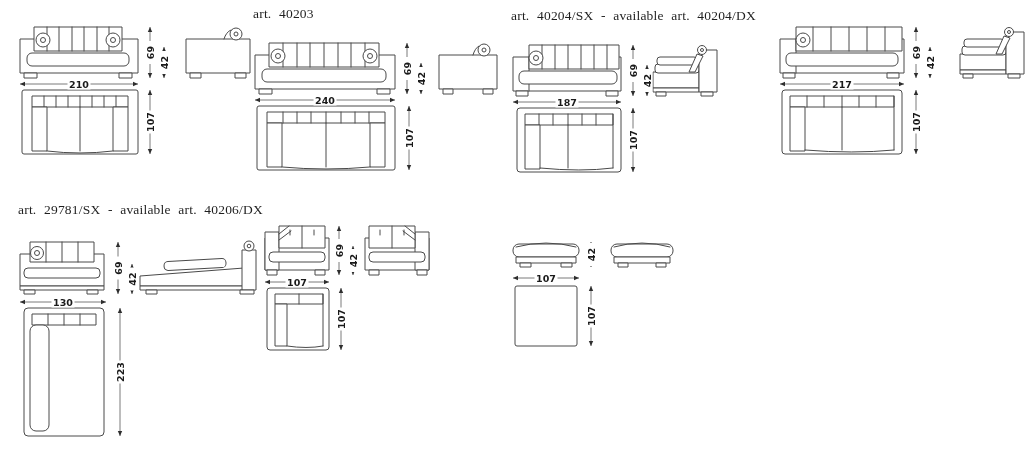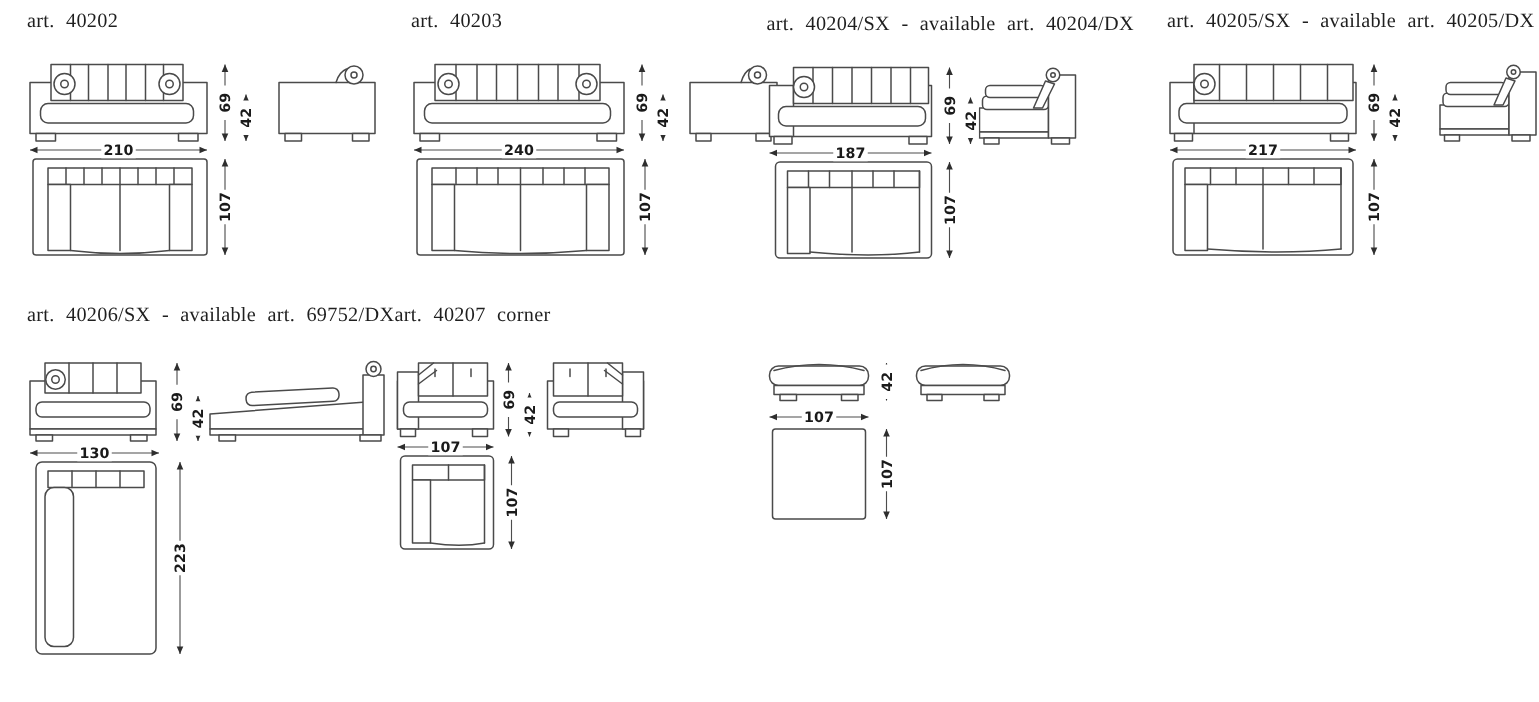--- a/index.html
+++ b/index.html
@@ -18,21 +18,20 @@
   svg .ln{fill:none;stroke:#4a4a4a;stroke-width:1;stroke-linecap:round;}
   svg .dl{stroke:#4d4d4d;stroke-width:0.75;}
   svg .ah{fill:#2e2e2e;stroke:none;}
   svg .tbg{fill:#ffffff;stroke:none;}
   svg .dt{font-family:"DejaVu Sans",sans-serif;font-size:9.5px;font-weight:bold;fill:#1a1a1a;}
 </style>
 </head>
 <body>
 
 <div class="panel" style="left:18px;top:6px;width:244px">
-  <div class="plabel">art. 40202</div>
   <svg width="244" height="152" viewBox="0 0 244 152">
     <g>
       <rect class="fw" x="2" y="15" width="118" height="34"></rect>
       <rect class="fw" x="6" y="49" width="13" height="5"></rect>
       <rect class="fw" x="101" y="49" width="13" height="5"></rect>
       <rect class="fw" x="16" y="3" width="88" height="24"></rect>
       <line class="ln" x1="29" y1="3" x2="29" y2="27"></line>
         <line class="ln" x1="41" y1="3" x2="41" y2="27"></line>
       <line class="ln" x1="54" y1="3" x2="54" y2="27"></line>
         <line class="ln" x1="66" y1="3" x2="66" y2="27"></line>
@@ -93,21 +92,21 @@
     <g class="dimv">
         <line x1="132" y1="66" x2="132" y2="130" class="dl"></line>
         <polygon points="132,66 129.8,71 134.2,71" class="ah"></polygon>
         <polygon points="132,130 129.8,125 134.2,125" class="ah"></polygon>
         <rect x="126.5" y="86.5" width="11" height="23" class="tbg"></rect>
         <text x="132" y="98" dy="3.5" text-anchor="middle" class="dt" transform="rotate(-90 132 98)">107</text>
       </g>
   </svg>
 </div>
 
-<div class="panel" style="left:274px;top:6px;width:244px">
+<div class="panel" style="left:253px;top:6px;width:244px">
   <div class="plabel">art. 40203</div>
   <svg width="244" height="152" viewBox="0 0 244 152">
     <g>
       <rect class="fw" x="2" y="15" width="140" height="34"></rect>
       <rect class="fw" x="6" y="49" width="13" height="5"></rect>
       <rect class="fw" x="124" y="49" width="13" height="5"></rect>
       <rect class="fw" x="16" y="3" width="110" height="24"></rect>
       <line class="ln" x1="30" y1="3" x2="30" y2="27"></line>
         <line class="ln" x1="44" y1="3" x2="44" y2="27"></line>
       <line class="ln" x1="57" y1="3" x2="57" y2="27"></line>
@@ -248,21 +247,20 @@
         <line x1="122" y1="66" x2="122" y2="130" class="dl"></line>
         <polygon points="122,66 119.8,71 124.2,71" class="ah"></polygon>
         <polygon points="122,130 119.8,125 124.2,125" class="ah"></polygon>
         <rect x="116.5" y="86.5" width="11" height="23" class="tbg"></rect>
         <text x="122" y="98" dy="3.5" text-anchor="middle" class="dt" transform="rotate(-90 122 98)">107</text>
       </g>
   </svg>
 </div>
 
 <div class="panel" style="left:778px;top:6px;width:246px">
-  <div class="plabel">art. 40205/SX - available art. 40205/DX</div>
   <svg width="246" height="152" viewBox="0 0 246 152">
     <g>
       <rect class="fw" x="2" y="15" width="124" height="34"></rect>
       <line class="ln" x1="18" y1="15" x2="18" y2="49"></line>
       <rect class="fw" x="5" y="49" width="12" height="5"></rect>
       <rect class="fw" x="109" y="49" width="12" height="5"></rect>
       <rect class="fw" x="18" y="3" width="106" height="24"></rect>
       <line class="ln" x1="35" y1="3" x2="35" y2="27"></line>
         <line class="ln" x1="53" y1="3" x2="53" y2="27"></line>
       <line class="ln" x1="71" y1="3" x2="71" y2="27"></line>
@@ -324,21 +322,21 @@
         <line x1="138" y1="66" x2="138" y2="130" class="dl"></line>
         <polygon points="138,66 135.8,71 140.2,71" class="ah"></polygon>
         <polygon points="138,130 135.8,125 140.2,125" class="ah"></polygon>
         <rect x="132.5" y="86.5" width="11" height="23" class="tbg"></rect>
         <text x="138" y="98" dy="3.5" text-anchor="middle" class="dt" transform="rotate(-90 138 98)">107</text>
       </g>
   </svg>
 </div>
 
 <div class="panel row2" style="left:18px;top:202px;width:244px">
-  <div class="plabel">art. 40206/SX - available art. 69752/DX</div>
+  <div class="plabel">art. 29781/SX - available art. 40206/DX</div>
   <svg width="244" height="222" viewBox="0 0 244 222">
     <g>
       <rect class="fw" x="2" y="16" width="84" height="32"></rect>
       <rect class="fw" x="12" y="4" width="64" height="20"></rect>
       <line class="ln" x1="28" y1="4" x2="28" y2="24"></line>
         <line class="ln" x1="44" y1="4" x2="44" y2="24"></line>
       <line class="ln" x1="60" y1="4" x2="60" y2="24"></line>
       <rect class="fw" x="6" y="30" width="76" height="10" rx="4"></rect>
       <rect class="fw" x="2" y="48" width="84" height="4"></rect>
       <rect class="fw" x="6" y="52" width="11" height="4"></rect>
@@ -391,21 +389,20 @@
         <line x1="102" y1="70" x2="102" y2="198" class="dl"></line>
         <polygon points="102,70 99.8,75 104.2,75" class="ah"></polygon>
         <polygon points="102,198 99.8,193 104.2,193" class="ah"></polygon>
         <rect x="96.5" y="122.5" width="11" height="23" class="tbg"></rect>
         <text x="102" y="134" dy="3.5" text-anchor="middle" class="dt" transform="rotate(-90 102 134)">223</text>
       </g>
   </svg>
 </div>
 
 <div class="panel row2" style="left:263px;top:202px;width:200px">
-  <div class="plabel">art. 40207 corner</div>
   <svg width="200" height="152" viewBox="0 0 200 152">
     <g id="p6f">
       <rect class="fw" x="2" y="16" width="64" height="32"></rect>
       <rect class="fw" x="2" y="10" width="14" height="38"></rect>
       <rect class="fw" x="16" y="4" width="46" height="22"></rect>
       <line class="ln" x1="39" y1="4" x2="39" y2="26"></line>
       <line class="ln" x1="27" y1="8" x2="27" y2="13"></line>
         <line class="ln" x1="51" y1="8" x2="51" y2="13"></line>
       <path class="ln" d="M16 12 L26 4 M16 18 L28 9"></path>
       <rect class="fw" x="6" y="30" width="56" height="10" rx="4"></rect>

